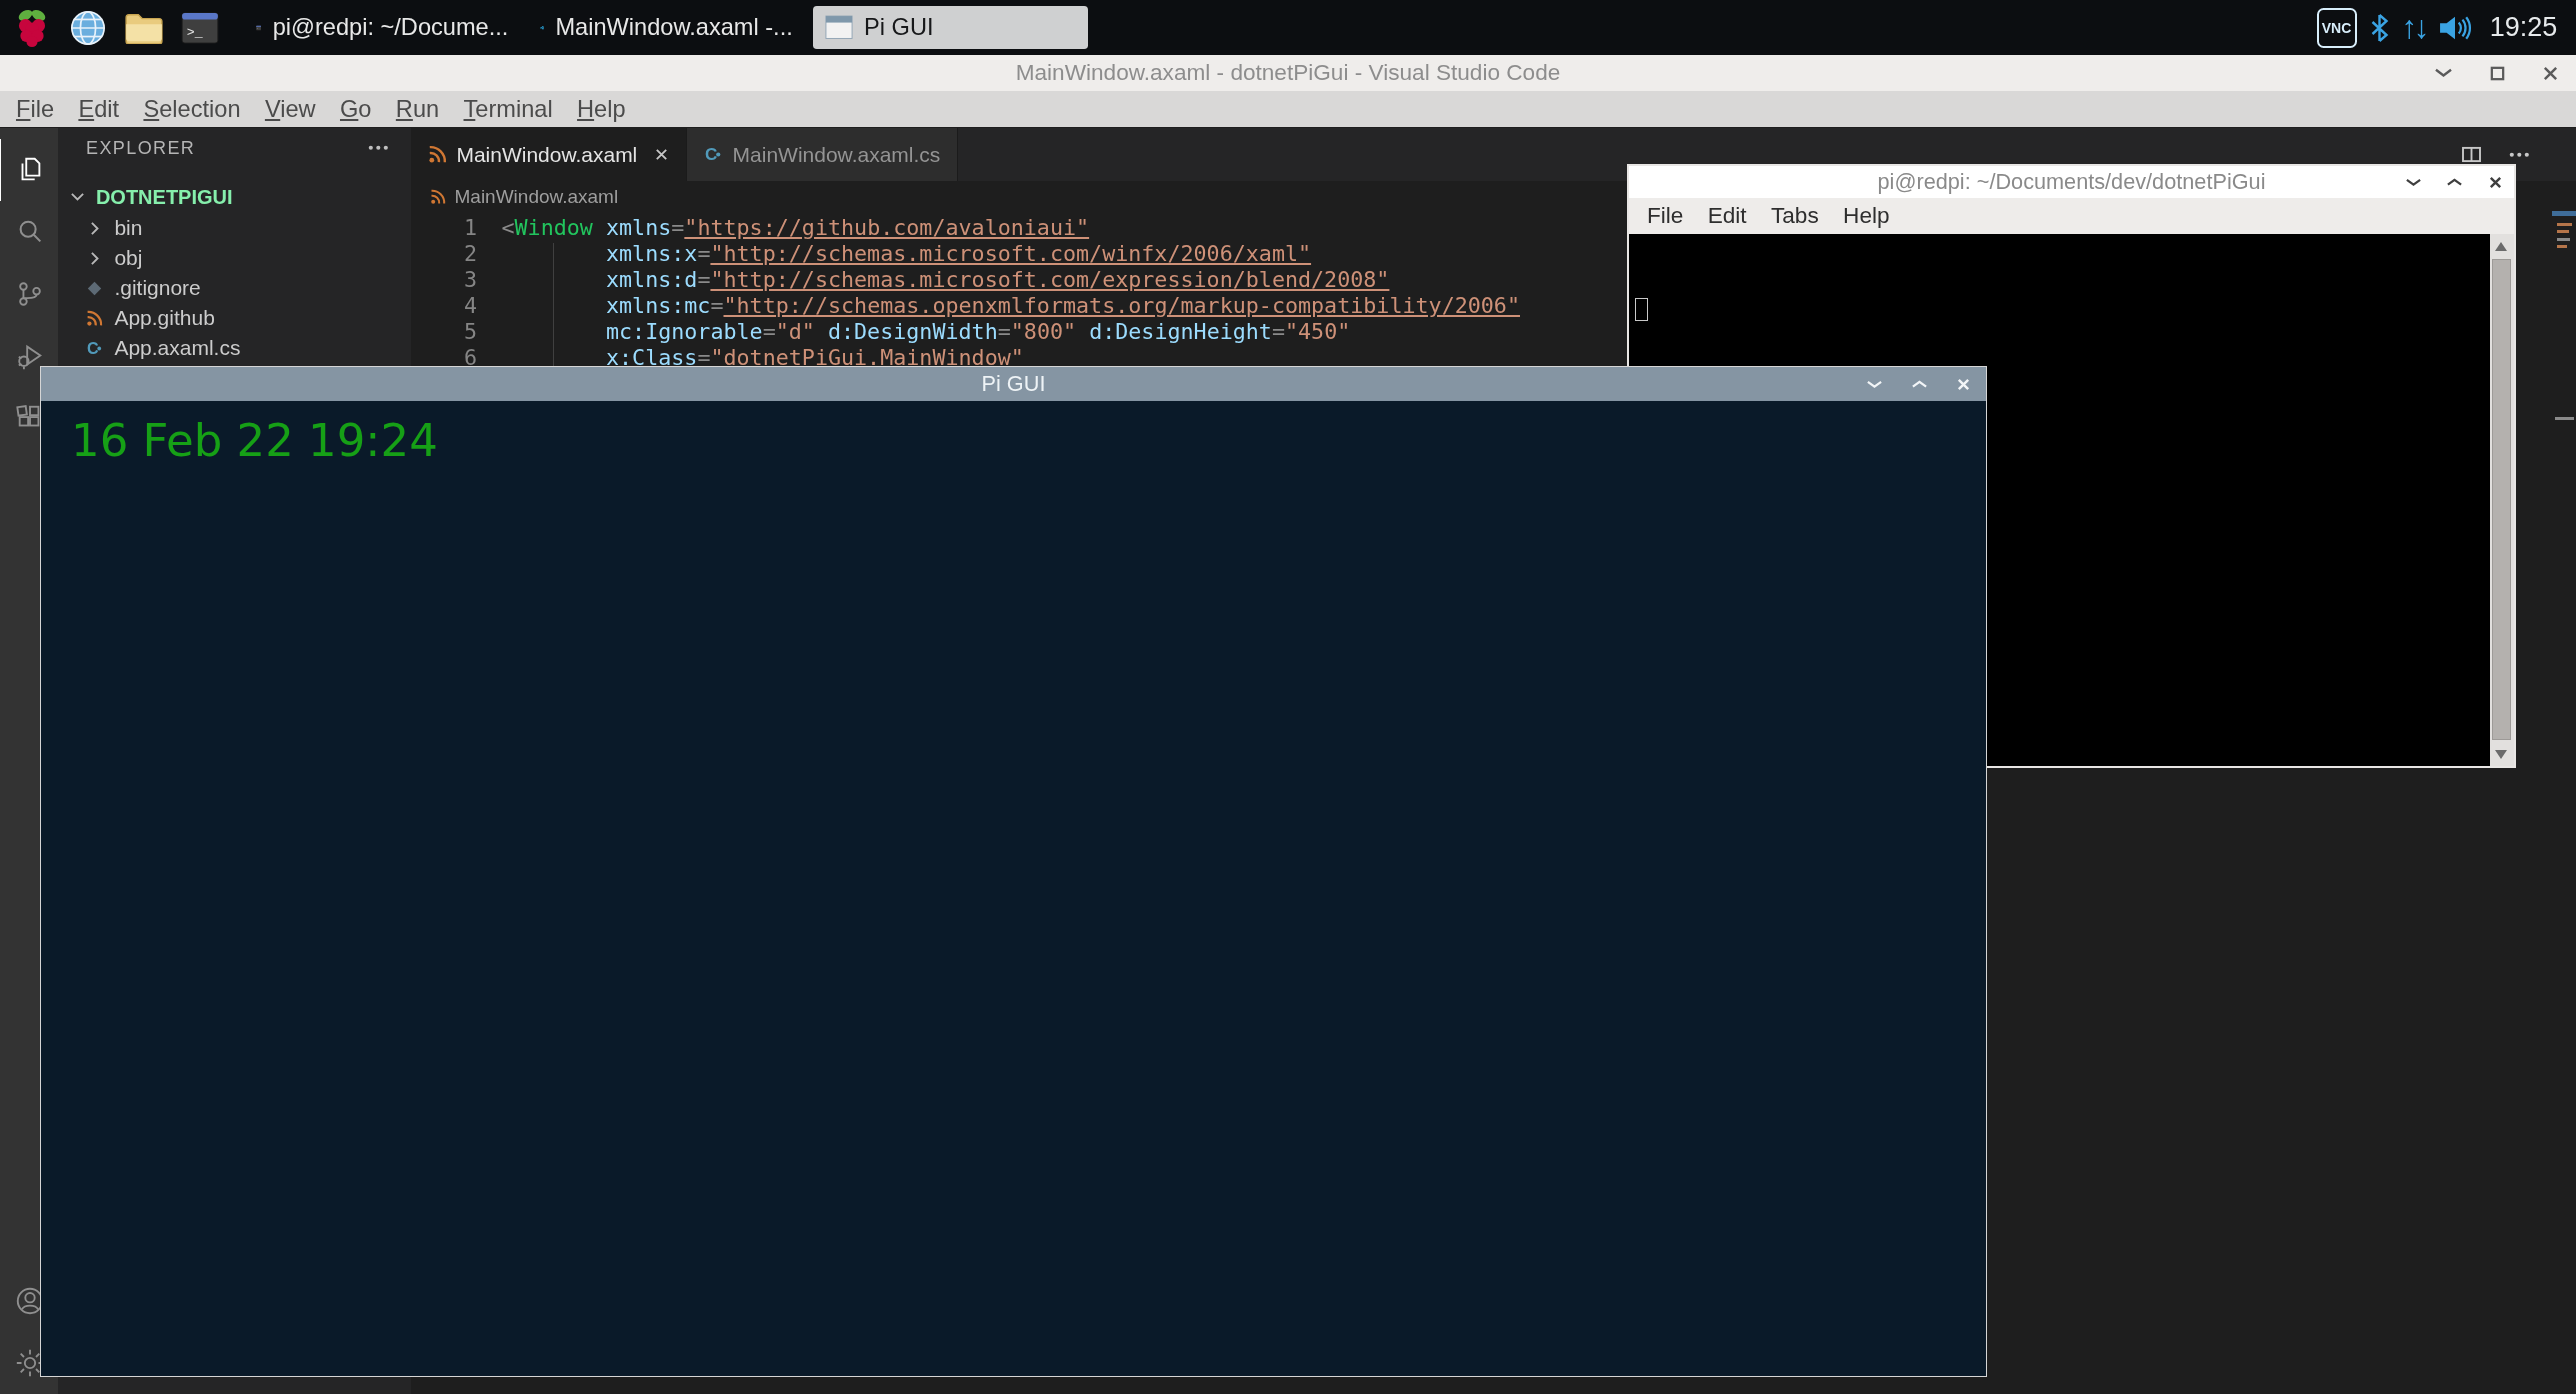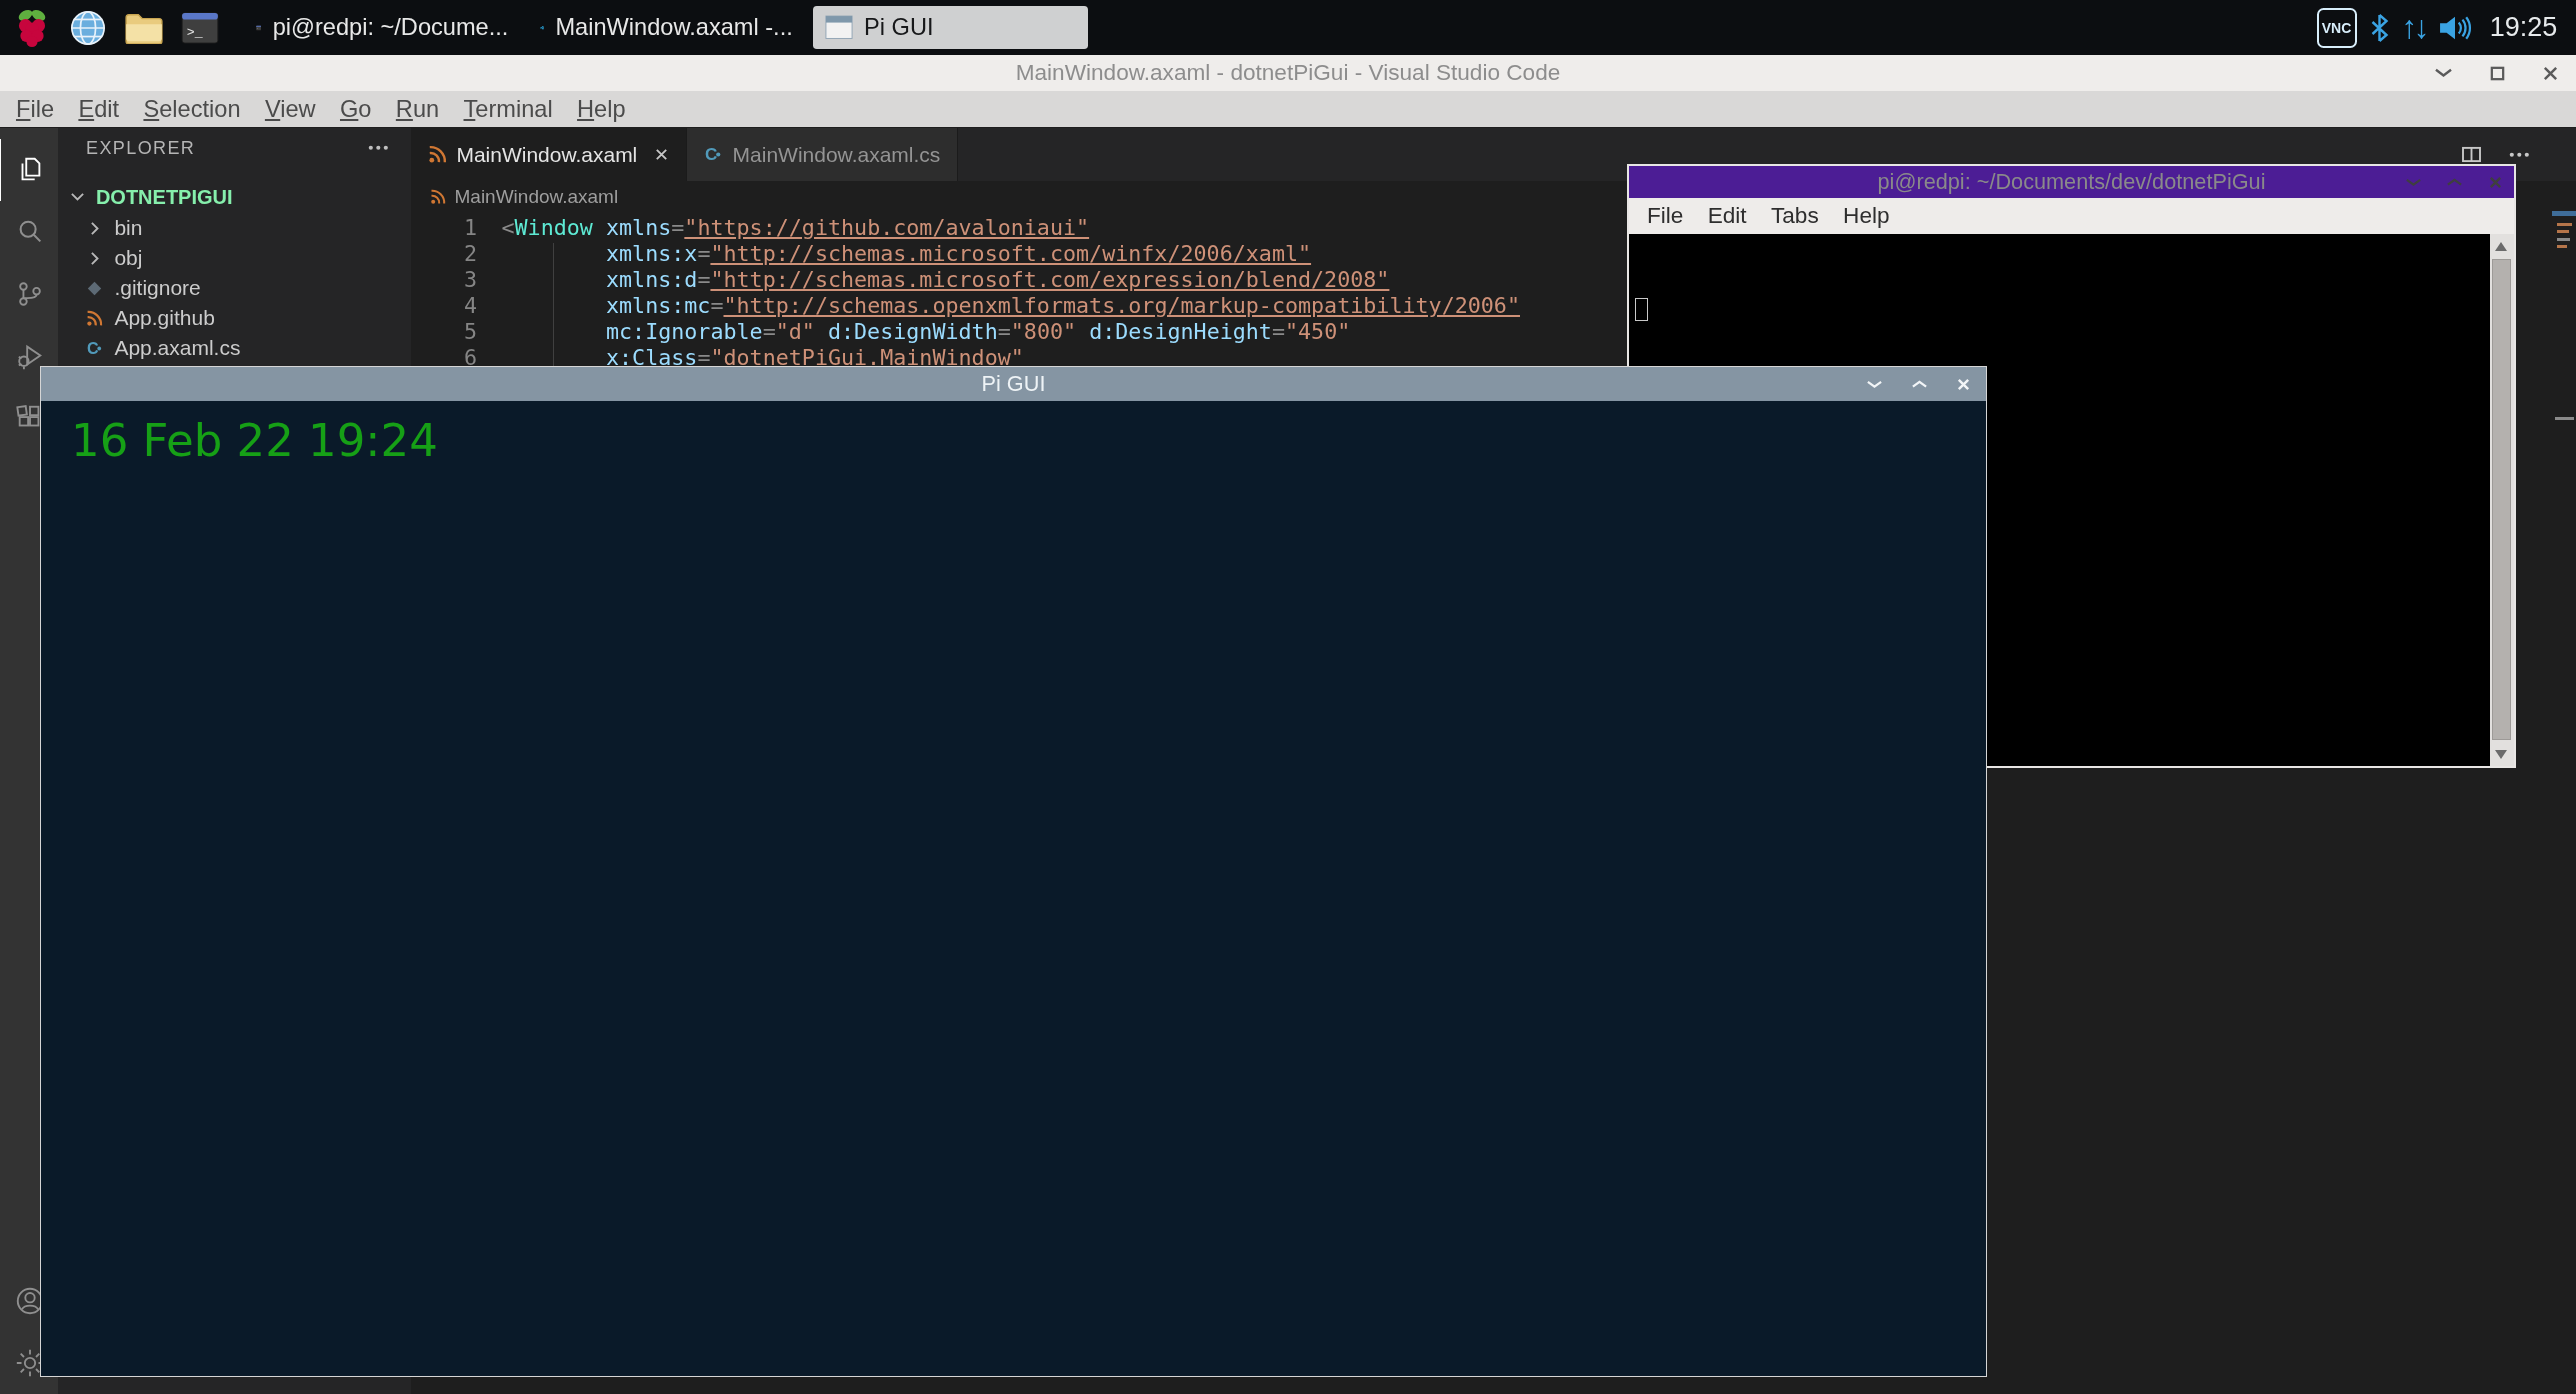--- a/index.html
+++ b/index.html
@@ -51,32 +51,32 @@
   .tab { display:flex; align-items:center; gap:9.4px; padding:0 17px; font-size:21px; border-right:0.9px solid #1b1b1b; }
   .tab.active { background:#1e1e1e; color:#e4e4e4; }
   .tab.inactive { background:#2d2d2d; color:#949494; }
   .tab-close { color:#c6c6c6; margin-left:7.5px; }
   .tab-actions { margin-left:auto; display:flex; align-items:center; gap:26px; margin-right:45px; color:#c8c8c8; }
   .breadcrumb { height:32px; display:flex; align-items:center; gap:8.5px; padding-left:19px; color:#9e9e9e; font-size:19px; }
   .code { position:relative; font-family:"DejaVu Sans Mono","Liberation Mono",monospace; font-size:21.7px; line-height:26px; padding-top:1.9px; }
   .code-line { display:flex; }
   .gutter { width:66px; text-align:right; color:#858585; flex:none; }
   .line-content { padding-left:24.5px; white-space:pre; color:#d4d4d4; }
-  .tok.tag { color:#5eead4; } .tok.attr { color:#9cdcfe; } .tok.p { color:#8a8a8a; }
+  .tok.tag { color:#22c55e; } .tok.attr { color:#9cdcfe; } .tok.p { color:#8a8a8a; }
   .tok.str { color:#ce9178; } .tok.link { text-decoration:underline; }
   .indent-guide { position:absolute; left:142px; top:30px; width:0.9px; height:130px; background:#404040; }
   .minimap { position:absolute; top:57px; right:0; width:24.5px; height:320px; }
   .mm-slider { position:absolute; top:26px; left:0; width:24.5px; height:4.7px; background:#3f6d99; }
   .mm-dash { position:absolute; height:2.8px; background:#b5754a; }
   .mm-dash.g { background:#8a8a8a; }
 
   
   .term { position:absolute; left:1627px; top:164px; width:889px; height:604px; z-index:2;
           border:2.8px solid #e8e6e4; background:#000; }
-  .term-titlebar { height:32px; background:#4c1d95; display:flex; align-items:center; justify-content:center; position:relative;text-align:right; }
+  .term-titlebar { height:32px; background:#ffffff; display:flex; align-items:center; justify-content:center; position:relative;text-align:right; }
   .term-title { color:#8a8a8a; font-size:21.7px; }
   .term-controls { position:absolute; right:11.3px; top:0; height:100%; display:flex; align-items:center; gap:24.5px; color:#3f3f3f; }
   .term-menubar { height:36px; background:#eeecea; display:flex; align-items:center; padding-left:5.7px; }
   .term-menu-item { color:#2e2e2e; font-size:22.6px; padding:0 12.2px; }
   .term-body { position:absolute; top:68px; left:0; right:24.5px; bottom:0; background:#000;
                font-family:"DejaVu Sans Mono","Liberation Mono",monospace; font-size:21px; line-height:27px;
                padding:7.5px 3.8px 0 5.7px; white-space:pre; }
   .t-green { color:#3cbc3c; font-weight:bold; }
   .t-blue  { color:#4242d8; font-weight:bold; }
   .t-sym   { color:#3cbc3c; }

